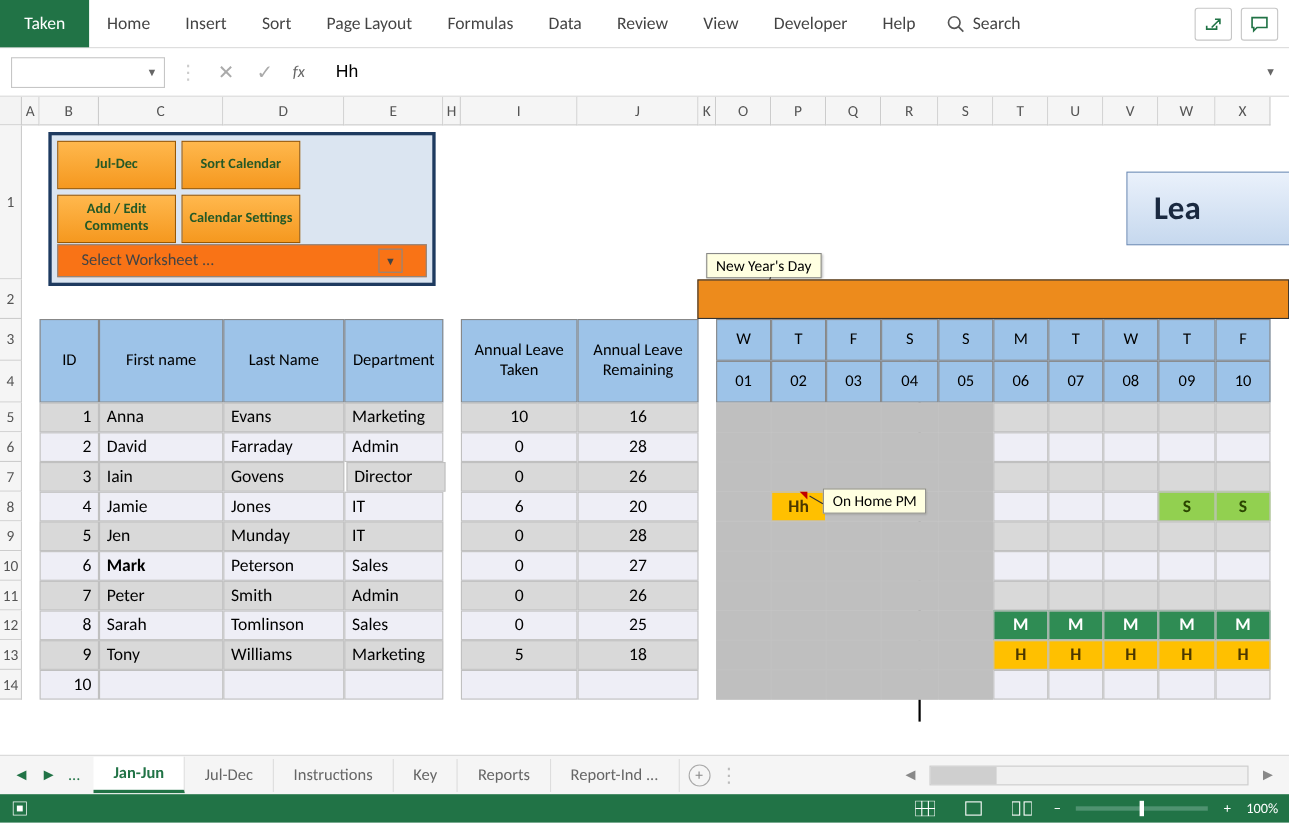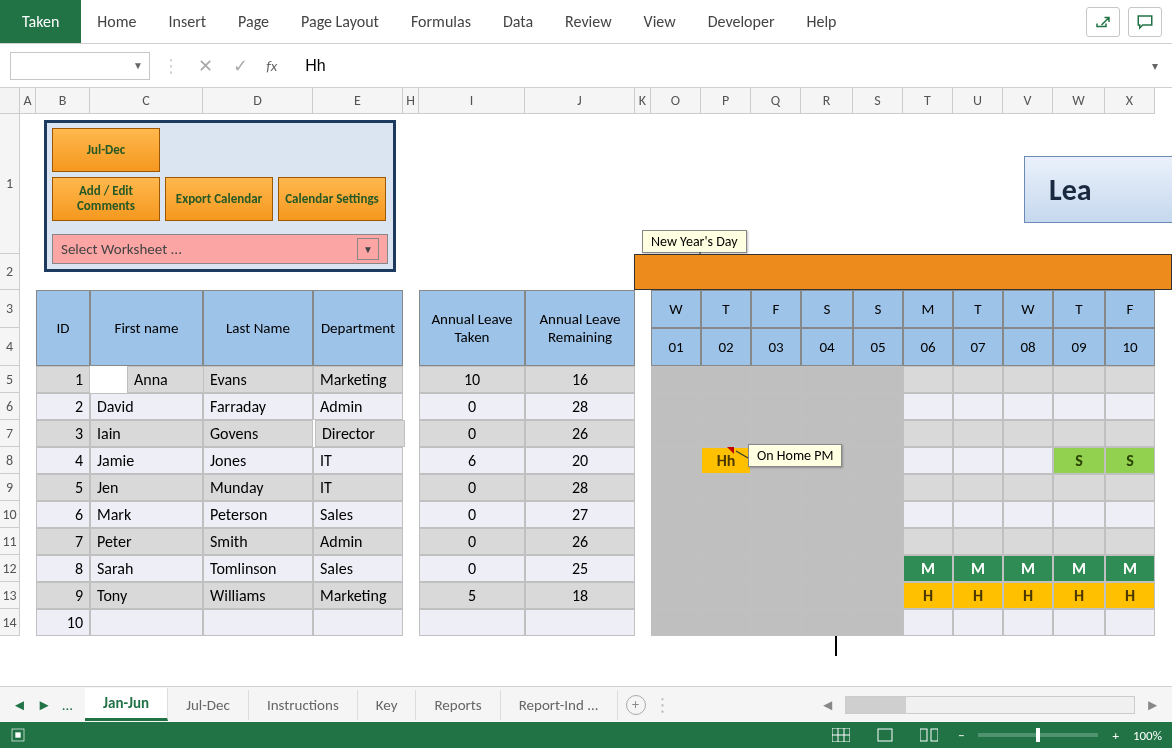--- a/index.html
+++ b/index.html
@@ -30,21 +30,21 @@
   .col-headers { position:absolute; left:20px; top:0; right:0; height:26px; display:flex; }
   .col-h { border-right:1px solid #ccc; border-bottom:1px solid #ccc; background:#f5f5f5; color:#555; text-align:center; line-height:26px; font-size:14px; flex:0 0 auto; }
   .row-headers { position:absolute; left:0; top:26px; width:20px; }
   .row-h { border-right:1px solid #ccc; border-bottom:1px solid #ccc; background:#f5f5f5; text-align:center; font-size:14px; color:#555; }
   .grid-body { position:absolute; left:20px; top:26px; right:0; bottom:0; }
 
   
   .ctrl-panel { position:absolute; border:3px solid #1e3a5f; background:#dbe5f1; padding:5px; }
   .ctrl-row { display:flex; gap:5px; }
   .ctrl-btn { width:108px; height:44px; background:linear-gradient(#ffb84d,#f5981f); border:1px solid #9b5800; color:#265926; font-weight:bold; font-size:13px; display:flex; align-items:center; justify-content:center; text-align:center; line-height:1.15; cursor:pointer;}
-  .ctrl-dropdown { margin-top:13px; height:30px; background:#fca5a5; border:1px solid #888; display:flex; align-items:center; padding:0 8px; font-size:15px; color:#444; cursor:pointer; width:336px;}
+  .ctrl-dropdown { margin-top:1px; height:30px; background:#f97316; border:1px solid #888; display:flex; align-items:center; padding:0 21px; font-size:15px; color:#444; cursor:pointer; width:336px;}
   .ctrl-dropdown .ddb { margin-left:auto; width:22px; height:22px; border:1px solid #888; display:flex; align-items:center; justify-content:center; font-size:10px;}
 
   
   .hdr-cell { background:#9dc3e8; border:1px solid #888; color:#000; font-size:15px; display:flex; align-items:center; justify-content:center; text-align:center; position:absolute; line-height:1.2; padding:2px 4px;}
   .data-cell { position:absolute; border:1px solid silver; font-size:16px; display:flex; align-items:center; padding:0 6px; background:#fff;}
   .data-cell.center { justify-content:center; }
   .data-cell.rt { justify-content:flex-end; }
   .row-dark { background:#d9d9d9 !important; }
   .row-light { background:#eeeef6 !important; }
   .cal-dark { background:#bfbfbf !important; }
@@ -80,28 +80,35 @@
   .status .slider { width:120px; height:4px; background:#4f9270; position:relative; }
   .status .slider .knob{ position:absolute; left:58px; top:-5px; width:4px; height:14px; background:#fff;}
 </style>
 </head>
 <body>
 
 <div class="ribbon">
   <div class="file-tab">Taken</div>
   <div class="ribbon-tab">Home</div>
   <div class="ribbon-tab">Insert</div>
-  <div class="ribbon-tab">Page</div>
+  <div class="ribbon-tab">Sort</div>
   <div class="ribbon-tab">Page Layout</div>
   <div class="ribbon-tab">Formulas</div>
   <div class="ribbon-tab">Data</div>
   <div class="ribbon-tab">Review</div>
   <div class="ribbon-tab">View</div>
   <div class="ribbon-tab">Developer</div>
   <div class="ribbon-tab">Help</div>
+  <div class="search-box">
+    <svg width="18" height="18" viewBox="0 0 24 24">
+        <circle cx="10" cy="10" r="7" stroke="#555" stroke-width="2" fill="none"></circle>
+        <line x1="15" y1="15" x2="21" y2="21" stroke="#555" stroke-width="2"></line>
+      </svg>
+    <span>Search</span>
+  </div>
   <div class="ribbon-spacer"></div>
   <div class="top-right">
     <div class="icon-btn">
       <svg width="18" height="18" viewBox="0 0 24 24">
           <path d="M4 14v4h12v-4M14 6l6 0 0 6M20 6L10 16" stroke="#217346" stroke-width="2" fill="none"></path>
         </svg>
     </div>
     <div class="icon-btn">
       <svg width="18" height="18" viewBox="0 0 24 24">
           <path d="M3 4h18v12H9l-4 4v-4H3z" stroke="#217346" stroke-width="2" fill="none"></path>
@@ -162,24 +169,24 @@
       <div class="row-h" style="height: 27px; line-height: 27px;">11</div>
       <div class="row-h" style="height: 27px; line-height: 27px;">12</div>
       <div class="row-h" style="height: 27px; line-height: 27px;">13</div>
       <div class="row-h" style="height: 27px; line-height: 27px;">14</div>
     </div>
   <div class="grid-body" id="gbody">
 
     <div class="ctrl-panel" style="left:24px; top:6px;">
       <div class="ctrl-row">
         <div class="ctrl-btn">Jul-Dec</div>
+        <div class="ctrl-btn">Sort Calendar</div>
       </div>
       <div class="ctrl-row" style="margin-top:5px;">
         <div class="ctrl-btn">Add / Edit Comments</div>
-        <div class="ctrl-btn">Export Calendar</div>
         <div class="ctrl-btn">Calendar Settings</div>
       </div>
       <div class="ctrl-dropdown">
         <span>Select Worksheet ...</span>
         <span class="ddb">▼</span>
       </div>
     </div>
 
     <div class="callout" style="left:622px; top:116px;">New Year's Day</div>
     <div class="arrow-line" style="left:680px; top:138px; width:1px; height:30px; transform:rotate(20deg); transform-origin:top;"></div>
@@ -218,21 +225,21 @@
         <div class="hdr-cell" style="left: 983px; top: 176px; width: 50px; height: 38px;">W</div>
         <div class="hdr-cell" style="left: 983px; top: 214px; width: 50px; height: 38px;">08</div>
         <div class="hdr-cell" style="left: 1033px; top: 176px; width: 52px; height: 38px;">T</div>
         <div class="hdr-cell" style="left: 1033px; top: 214px; width: 52px; height: 38px;">09</div>
         <div class="hdr-cell" style="left: 1085px; top: 176px; width: 50px; height: 38px;">F</div>
         <div class="hdr-cell" style="left: 1085px; top: 214px; width: 50px; height: 38px;">10</div>
       </div>
 
     <div id="dataRows">
         <div class="data-cell row-dark rt" style="left: 16px; top: 252px; width: 54px; height: 27px;">1</div>
-        <div class="data-cell row-dark " style="left: 70px; top: 252px; width: 113px; height: 27px; margin-left: 37px;">Anna</div>
+        <div class="data-cell row-dark " style="left: 70px; top: 252px; width: 113px; height: 27px;">Anna</div>
         <div class="data-cell row-dark " style="left: 183px; top: 252px; width: 110px; height: 27px;">Evans</div>
         <div class="data-cell row-dark " style="left: 293px; top: 252px; width: 90px; height: 27px;">Marketing</div>
         <div class="data-cell row-dark center" style="left: 399px; top: 252px; width: 106px; height: 27px;">10</div>
         <div class="data-cell row-dark center" style="left: 505px; top: 252px; width: 110px; height: 27px;">16</div>
         <div class="data-cell cal-dark center" style="left: 631px; top: 252px; width: 50px; height: 27px;"></div>
         <div class="data-cell cal-dark center" style="left: 681px; top: 252px; width: 50px; height: 27px;"></div>
         <div class="data-cell cal-dark center" style="left: 731px; top: 252px; width: 50px; height: 27px;"></div>
         <div class="data-cell cal-dark center" style="left: 781px; top: 252px; width: 52px; height: 27px;"></div>
         <div class="data-cell cal-dark center" style="left: 833px; top: 252px; width: 50px; height: 27px;"></div>
         <div class="data-cell row-dark center" style="left: 883px; top: 252px; width: 50px; height: 27px;"></div>
@@ -298,21 +305,21 @@
         <div class="data-cell cal-dark center" style="left: 681px; top: 360px; width: 50px; height: 27px;"></div>
         <div class="data-cell cal-dark center" style="left: 731px; top: 360px; width: 50px; height: 27px;"></div>
         <div class="data-cell cal-dark center" style="left: 781px; top: 360px; width: 52px; height: 27px;"></div>
         <div class="data-cell cal-dark center" style="left: 833px; top: 360px; width: 50px; height: 27px;"></div>
         <div class="data-cell row-dark center" style="left: 883px; top: 360px; width: 50px; height: 27px;"></div>
         <div class="data-cell row-dark center" style="left: 933px; top: 360px; width: 50px; height: 27px;"></div>
         <div class="data-cell row-dark center" style="left: 983px; top: 360px; width: 50px; height: 27px;"></div>
         <div class="data-cell row-dark center" style="left: 1033px; top: 360px; width: 52px; height: 27px;"></div>
         <div class="data-cell row-dark center" style="left: 1085px; top: 360px; width: 50px; height: 27px;"></div>
         <div class="data-cell row-light rt" style="left: 16px; top: 387px; width: 54px; height: 27px;">6</div>
-        <div class="data-cell row-light " style="left: 70px; top: 387px; width: 113px; height: 27px;">Mark</div>
+        <div class="data-cell row-light " style="left: 70px; top: 387px; width: 113px; height: 27px; font-weight: bold;">Mark</div>
         <div class="data-cell row-light " style="left: 183px; top: 387px; width: 110px; height: 27px;">Peterson</div>
         <div class="data-cell row-light " style="left: 293px; top: 387px; width: 90px; height: 27px;">Sales</div>
         <div class="data-cell row-light center" style="left: 399px; top: 387px; width: 106px; height: 27px;">0</div>
         <div class="data-cell row-light center" style="left: 505px; top: 387px; width: 110px; height: 27px;">27</div>
         <div class="data-cell cal-dark center" style="left: 631px; top: 387px; width: 50px; height: 27px;"></div>
         <div class="data-cell cal-dark center" style="left: 681px; top: 387px; width: 50px; height: 27px;"></div>
         <div class="data-cell cal-dark center" style="left: 731px; top: 387px; width: 50px; height: 27px;"></div>
         <div class="data-cell cal-dark center" style="left: 781px; top: 387px; width: 52px; height: 27px;"></div>
         <div class="data-cell cal-dark center" style="left: 833px; top: 387px; width: 50px; height: 27px;"></div>
         <div class="data-cell row-light center" style="left: 883px; top: 387px; width: 50px; height: 27px;"></div>

